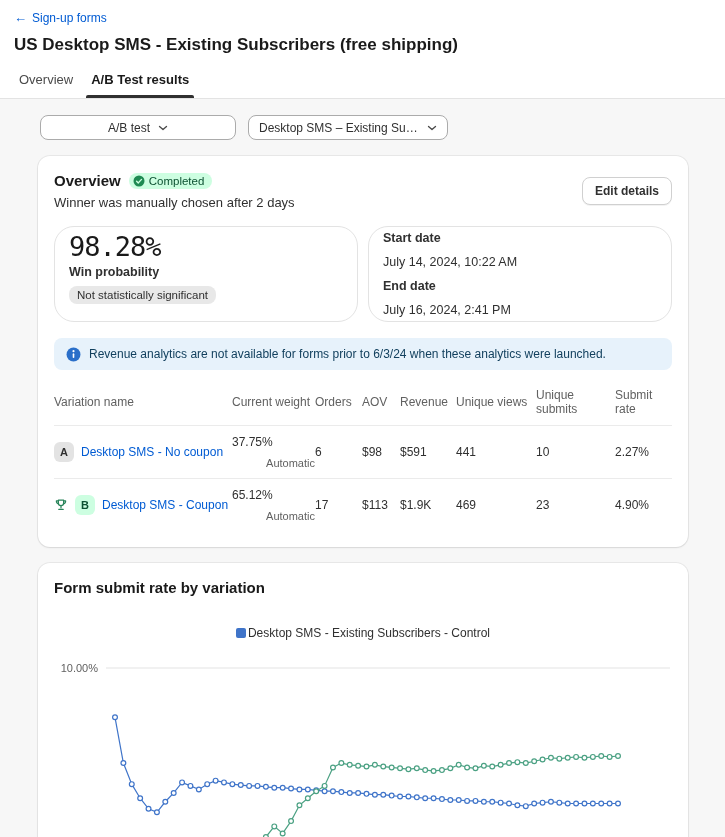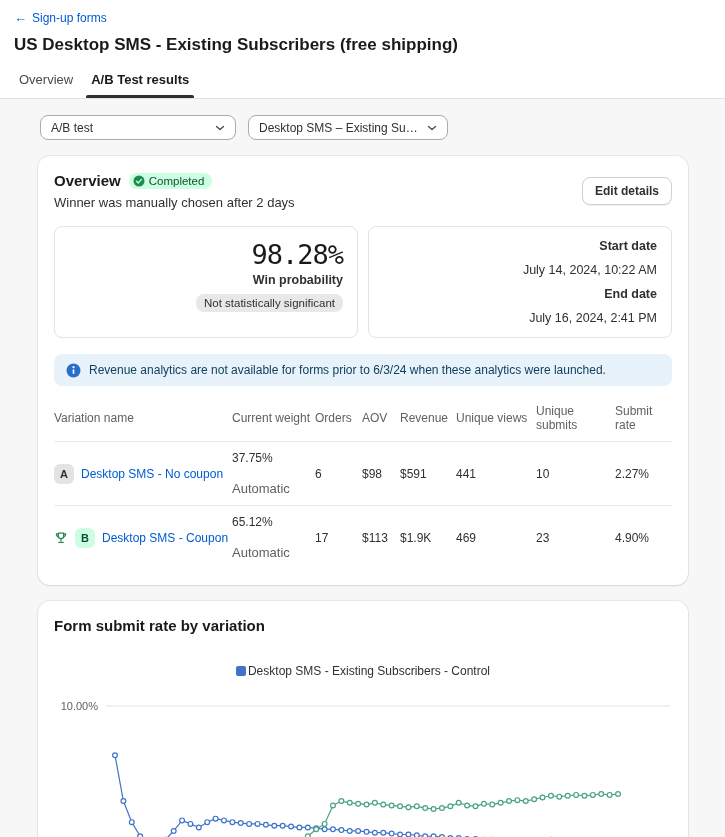--- a/index.html
+++ b/index.html
@@ -16,35 +16,35 @@
   .page-title { font-size:17px; font-weight:700; margin-top:9px; color:#1a1a1a; }
   .tabs { display:flex; gap:8px; margin-top:10px; padding-left:0; border-bottom:1px solid #e3e3e3; margin-left:-14px; margin-right:-14px; padding-left:14px; }
   .tab { position:relative; padding:7px 5px 11px 5px; font-size:13px; color:#4a4a4a; cursor:pointer; }
   .tab.active { color:#1a1a1a; font-weight:600; }
   .tab.active::after { content:""; position:absolute; left:0; right:0; bottom:0; height:3px; background:#303030; border-radius:2px 2px 0 0; }
   
   .page-body { background:#f7f7f7; padding:16px 37px 20px 38px; min-height:752px; }
   .filters { display:flex; gap:12px; margin-bottom:16px; padding-left:2px; }
   .select { background:#fff; border:1px solid #ababab; border-radius:8px; height:25px; display:flex; align-items:center; justify-content:space-between; padding:0 8px 0 10px; font-size:12px; color:#303030; cursor:pointer; }
   .select .lbl { white-space:nowrap; overflow:hidden; text-overflow:ellipsis; }
-  .select-test { width:196px; }
+  .select-test { width:196px;justify-content:center; }
   .select-form { width:200px; }
   .chev { flex:0 0 auto; margin-left:6px; display:flex; }
   
   .card { background:#fff; border-radius:12px; box-shadow:0 0 0 1px rgba(0,0,0,.06), 0 1px 2px rgba(0,0,0,.08); padding:16px; }
   .card + .card { margin-top:16px; }
   .card-head { display:flex; align-items:center; justify-content:space-between; }
   .head-left .title-row { display:flex; align-items:center; gap:8px; }
   .card-title { font-size:15px; font-weight:700; color:#1a1a1a; }
   .badge-success { display:inline-flex; align-items:center; gap:4px; background:#cdfee1; color:#0c5132; font-size:11.5px; font-weight:500; border-radius:10px; padding:2px 8px 2px 4px; }
   .subtitle { font-size:13px; margin-top:6px; color:#303030; }
   .btn-secondary { background:#fff; border:1px solid #d0d0d0; border-radius:8px; padding:6px 12px; font-size:12px; font-weight:600; color:#303030; cursor:pointer; box-shadow:0 1px 0 rgba(0,0,0,.05); font-family:inherit; }
   
   .stat-row { display:grid; grid-template-columns:1fr 1fr; gap:10px; margin-top:16px; }
-  .stat-box { border:1px solid #e3e3e3; border-radius:8px; padding:12px 14px;text-align:right; }
+  .stat-box { border:1px solid #e3e3e3; border-radius:20px; padding:4px 14px; }
   .big-number { font-family:"DejaVu Sans Mono",monospace; font-size:27px; color:#1a1a1a; letter-spacing:-1px; }
   .stat-label { font-size:12.5px; font-weight:700; margin-top:3px; }
   .chip { display:inline-block; background:#e8e8e8; color:#303030; border-radius:8px; font-size:11.5px; padding:3px 8px; margin-top:7px; }
   .date-label { font-size:12.5px; font-weight:700; }
   .date-value { font-size:12.5px; margin-top:10px; }
   .date-block + .date-block { margin-top:10px; }
   
   .banner { display:flex; align-items:flex-start; gap:8px; background:#e7f2fb; border-radius:8px; padding:8px 12px; margin-top:16px; font-size:12px; color:#12405e; }
   .banner .txt { padding-top:1px;text-align:right; }
   
@@ -52,21 +52,21 @@
   .tbl-row { display:grid; grid-template-columns:178px 83px 47px 38px 56px 80px 79px 1fr; align-items:center; }
   .tbl-head { color:#616161; padding-bottom:9px; border-bottom:1px solid #ebebeb; }
   .tbl-body-row { padding:9px 0; }
   .tbl-body-row.bordered { border-bottom:1px solid #ebebeb; }
   .name-cell { display:flex; align-items:center; gap:7px; }
   .var-badge { width:20px; height:20px; border-radius:6px; display:inline-flex; align-items:center; justify-content:center; font-size:11px; font-weight:600; flex:0 0 auto; }
   .var-badge.a { background:#e3e3e3; color:#303030; }
   .var-badge.b { background:#cdfee1; color:#0c5132; }
   .trophy { display:flex; flex:0 0 auto; }
   .var-link { color:#005bd3; text-decoration:none; cursor:pointer; white-space:nowrap; overflow:hidden; text-overflow:ellipsis; }
-  .weight-sub { color:#616161; font-size:13px; margin-top:16px; }
+  .weight-sub { color:#616161; font-size:11px; margin-top:8px;text-align:right; }
   
   .legend { display:flex; justify-content:center; gap:26px; margin-top:30px; }
   .legend-item { display:flex; align-items:center; gap:2px; font-size:12px; color:#303030; }
   .swatch { width:10px; height:10px; border-radius:2px; flex:0 0 auto; }
   .chart-wrap { margin-top:12px; }
 </style>
 </head>
 <body>
 
 <div class="top">

